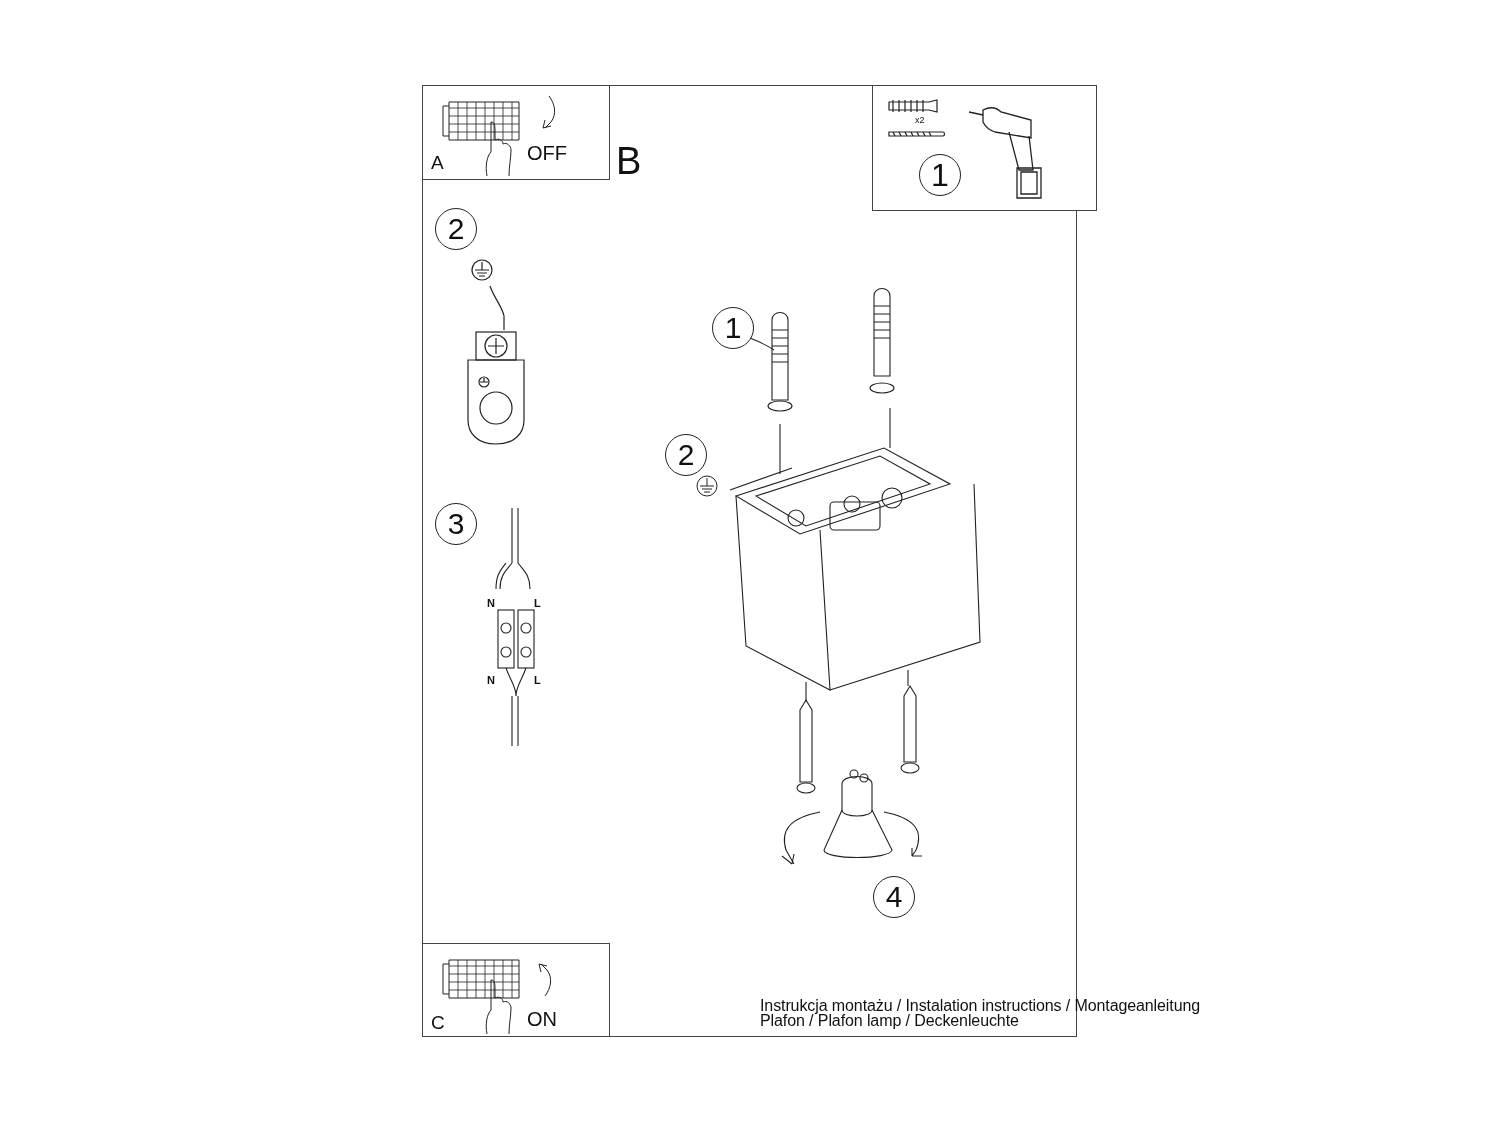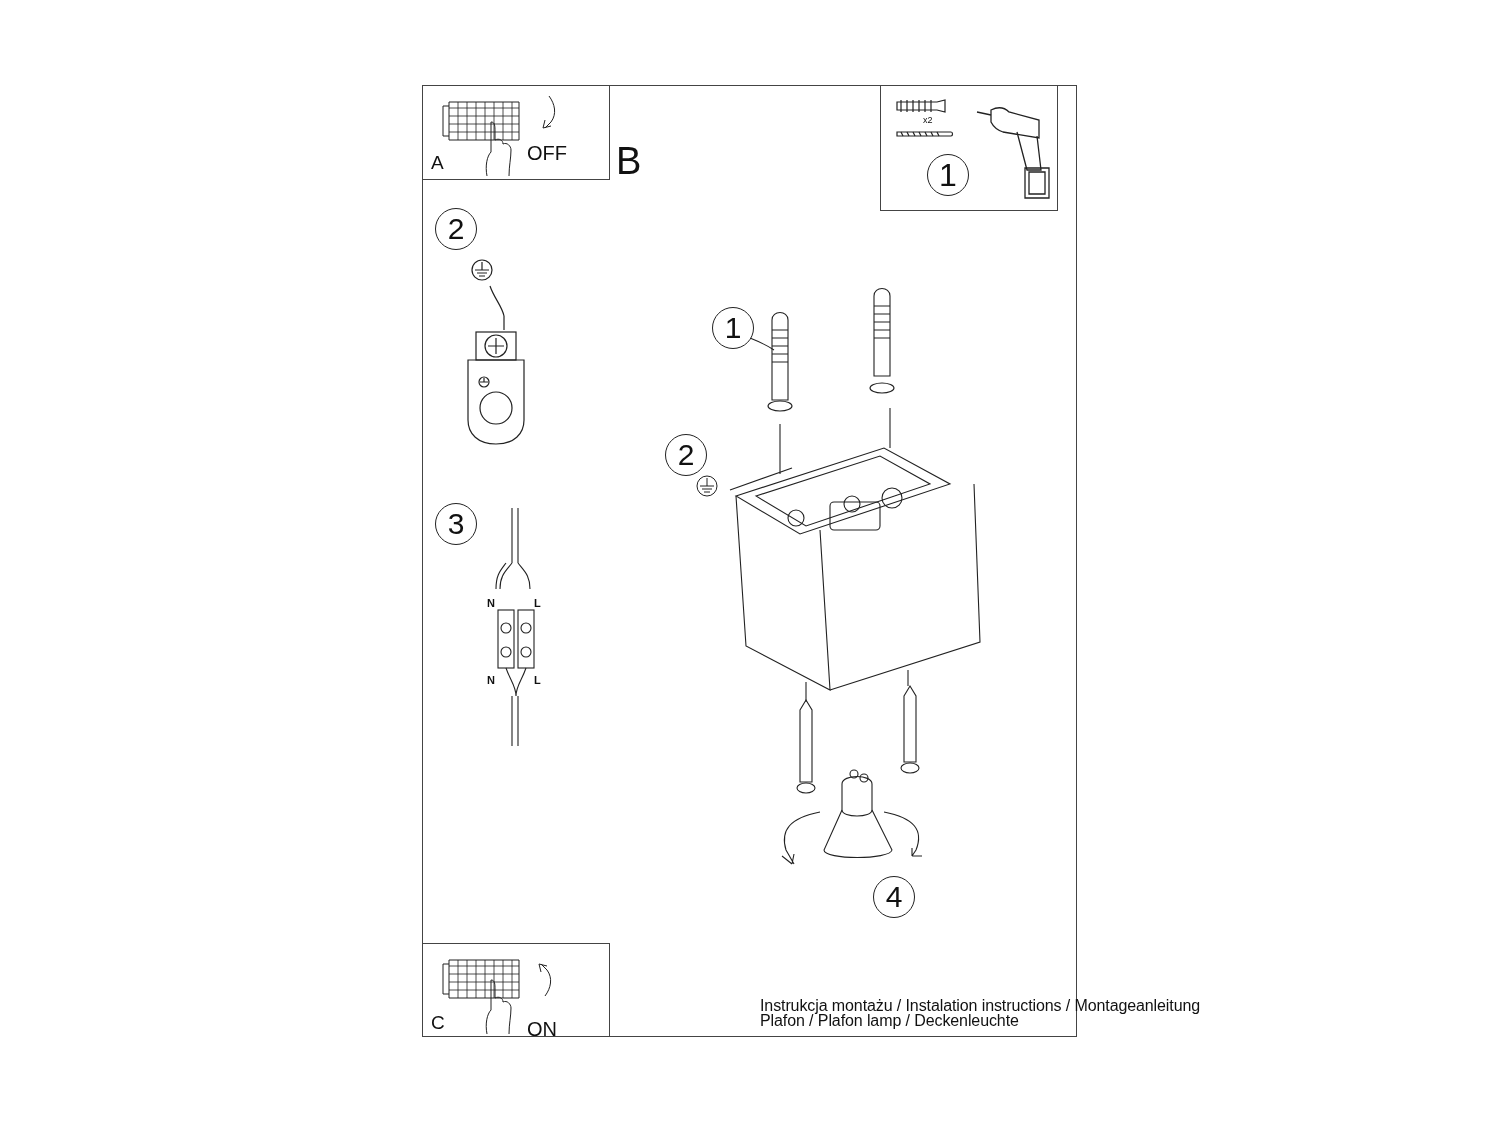--- a/index.html
+++ b/index.html
@@ -28,21 +28,21 @@
       <path d="M52 28 c0 10 0 20 0 30 c-4 4 -6 14 -4 24 M52 28 c4 0 4 4 4 10 v8 c4 -2 8 0 8 4 c4 -2 8 2 8 6 c0 8 -2 16 -2 26"></path>
       <path d="M110 2 c6 8 8 18 2 26 l-6 6 M104 34 l2 -8 M104 34 l8 -2"></path>
     </g>
   </svg>
   <span class="lbl" style="left:8px;top:66px;font-size:19px;">A</span>
   <span class="lbl" style="left:104px;top:56px;font-size:20px;text-align:center;">OFF</span>
 </div>
 
 <span class="lbl" style="left:616px;top:140px;font-size:38px;">B</span>
 
-<div class="box" style="left:872px;top:85px;width:178px;height:126px;margin-left:8px;">
+<div class="box" style="left:872px;top:85px;width:225px;height:126px;">
   <svg style="left:14px;top:10px;" width="60" height="44" viewBox="0 0 60 44">
     <g fill="none" stroke="#222" stroke-width="1.2">
       <path d="M2 6 h40 l8 -2 v12 l-8 -2 h-40 z"></path>
       <path d="M6 4 v12 M12 4 v12 M18 4 v12 M24 4 v12 M30 4 v12 M36 4 v12"></path>
       <path d="M2 36 h54 c2 0 2 4 0 4 h-54 z"></path>
       <path d="M6 36 l2 4 M12 36 l2 4 M18 36 l2 4 M24 36 l2 4 M30 36 l2 4 M36 36 l2 4 M42 36 l2 4"></path>
     </g>
   </svg>
   <span class="lbl" style="left:42px;top:29px;font-size:9px;">x2</span>
   <svg style="left:96px;top:18px;" width="96" height="96" viewBox="0 0 96 96">
@@ -160,19 +160,19 @@
       <path d="M4 12 v30 M4 12 h6 M4 42 h6"></path>
       <g stroke-width="0.8">
         <path d="M10 14 h70 M10 22 h70 M10 30 h70 M10 38 h70"></path>
         <path d="M19 8v38 M28 8v38 M37 8v38 M46 8v38 M55 8v38 M64 8v38 M73 8v38"></path>
       </g>
       <path d="M52 28 c0 10 0 20 0 30 c-4 4 -6 14 -4 24 M52 28 c4 0 4 4 4 10 v8 c4 -2 8 0 8 4 c4 -2 8 2 8 6 c0 8 -2 16 -2 26"></path>
       <path d="M106 44 c6 -8 8 -18 2 -26 l-6 -6 M100 12 l2 8 M100 12 l8 2"></path>
     </g>
   </svg>
   <span class="lbl" style="left:8px;top:68px;font-size:19px;">C</span>
-  <span class="lbl" style="left:104px;top:74px;font-size:20px;">ON</span>
+  <span class="lbl" style="left:104px;top:64px;font-size:20px;">ON</span>
 </div>
 
 <div class="footer">
   <div>Instrukcja montażu / Instalation instructions / Montageanleitung</div>
   <div>Plafon / Plafon lamp / Deckenleuchte</div>
 </div>
 
 </body></html>

